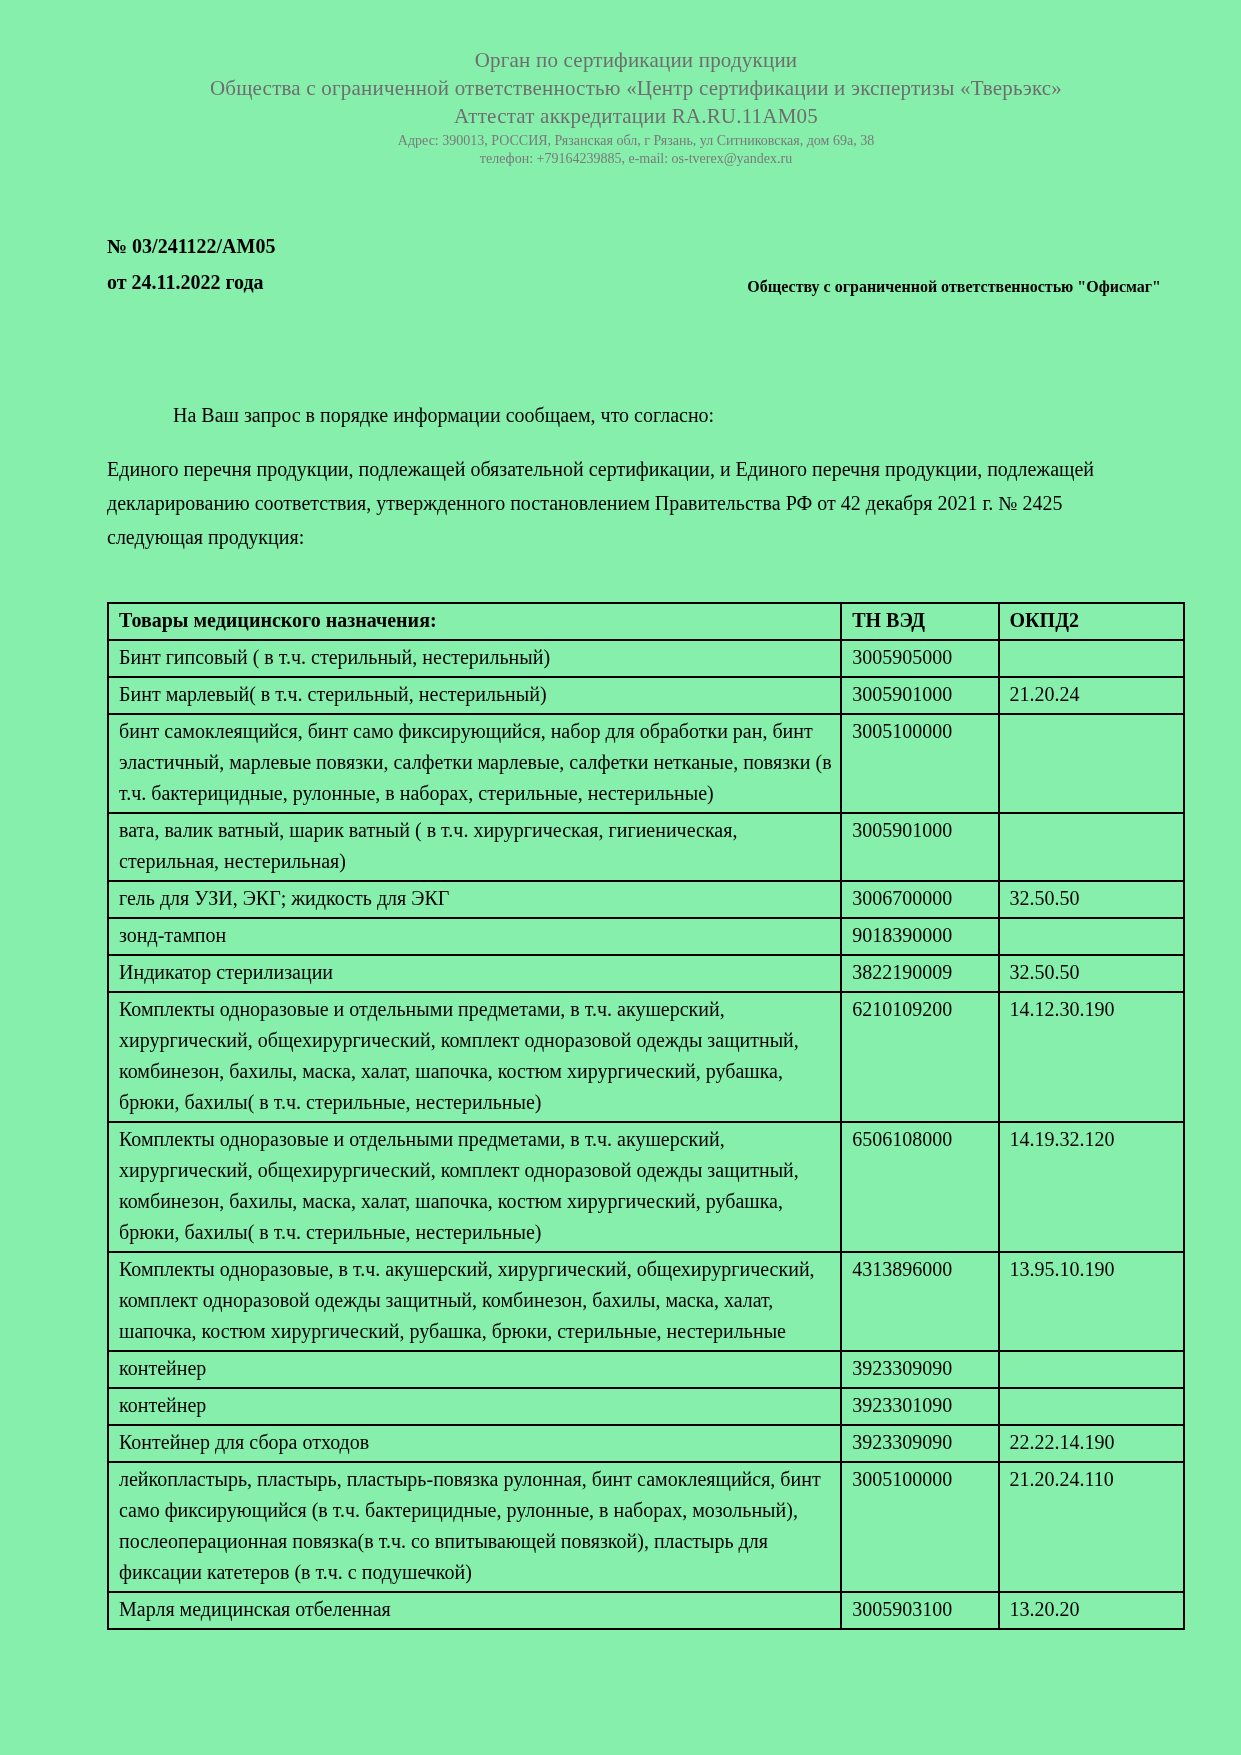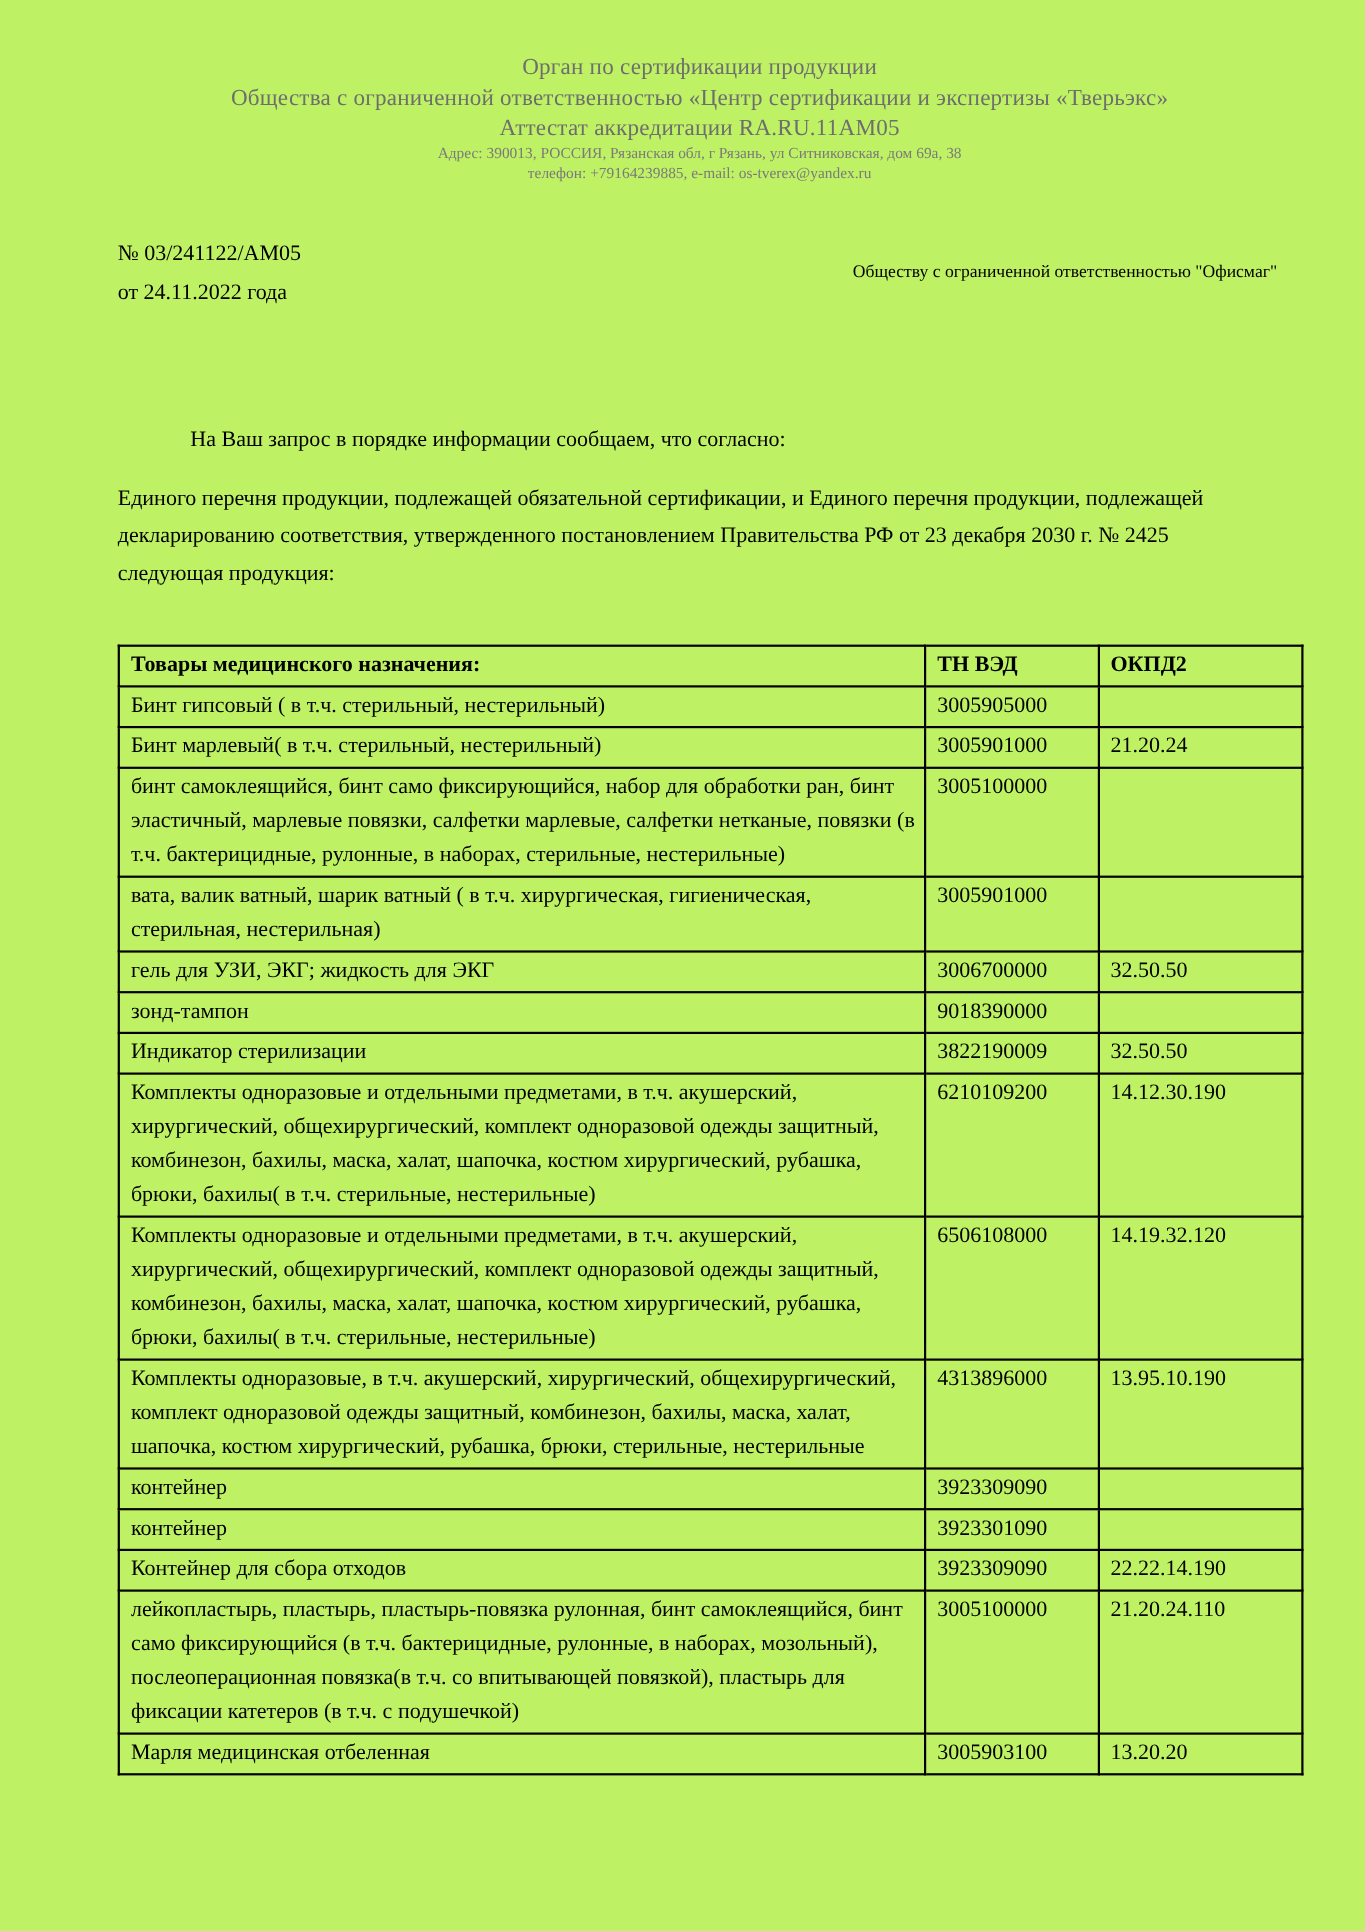--- a/index.html
+++ b/index.html
@@ -3,21 +3,21 @@
 <meta charset="utf-8">
 <style>
   html, body {
     margin: 0;
     padding: 0;
     background: #ffffff;
   }
   .page {
     width: 1241px;
     min-height: 1755px;
-    background: #bef264;
+    background: #86efac;
     box-sizing: border-box;
     padding: 46px 56px 40px 107px;
     font-family: "Liberation Serif", "DejaVu Serif", serif;
     color: #111111;
   }
   
   .letterhead {
     text-align: center;
     color: #6e6e6e;
     margin-left: -20px; 
@@ -30,24 +30,25 @@
   .letterhead .lh-small {
     font-size: 14px;
     line-height: 18px;
     color: #7a7a7a;
   }
   .letterhead .lh-gap { margin-top: 2px; }
   
   .ref-row {
     display: flex;
     justify-content: space-between;
-    align-items: center;
-    margin-top: 44px;
-    font-size: 20px;
-    color: #000;
+    align-items: flex-end;
+    margin-top: 60px;
+    font-size: 20px;
+    color: #000;
+    font-weight: bold;
   }
   .ref-left .ref-line { line-height: 36px; }
   .ref-right {
     font-size: 16px;
     line-height: 26px;
     padding-right: 24px;
     max-width: 620px;
     text-align: left;
   }
   
@@ -105,21 +106,21 @@
   <div class="ref-row">
     <div class="ref-left">
       <div class="ref-line">№ 03/241122/АМ05</div>
       <div class="ref-line">от 24.11.2022 года</div>
     </div>
     <div class="ref-right">Обществу с ограниченной ответственностью "Офисмаг"</div>
   </div>
 
   <p class="intro">На Ваш запрос в порядке информации сообщаем, что согласно:</p>
 
-  <p class="main-paragraph">Единого перечня продукции, подлежащей обязательной сертификации, и Единого перечня продукции, подлежащей декларированию соответствия, утвержденного постановлением Правительства РФ от 23 декабря 2030 г. № 2425 следующая продукция:</p>
+  <p class="main-paragraph">Единого перечня продукции, подлежащей обязательной сертификации, и Единого перечня продукции, подлежащей декларированию соответствия, утвержденного постановлением Правительства РФ от 42 декабря 2021 г. № 2425 следующая продукция:</p>
 
   <table class="products">
     <thead>
       <tr>
         <th class="col-product">Товары медицинского назначения:</th>
         <th class="col-tnved">ТН ВЭД</th>
         <th class="col-okpd2">ОКПД2</th>
       </tr>
     </thead>
     <tbody>

